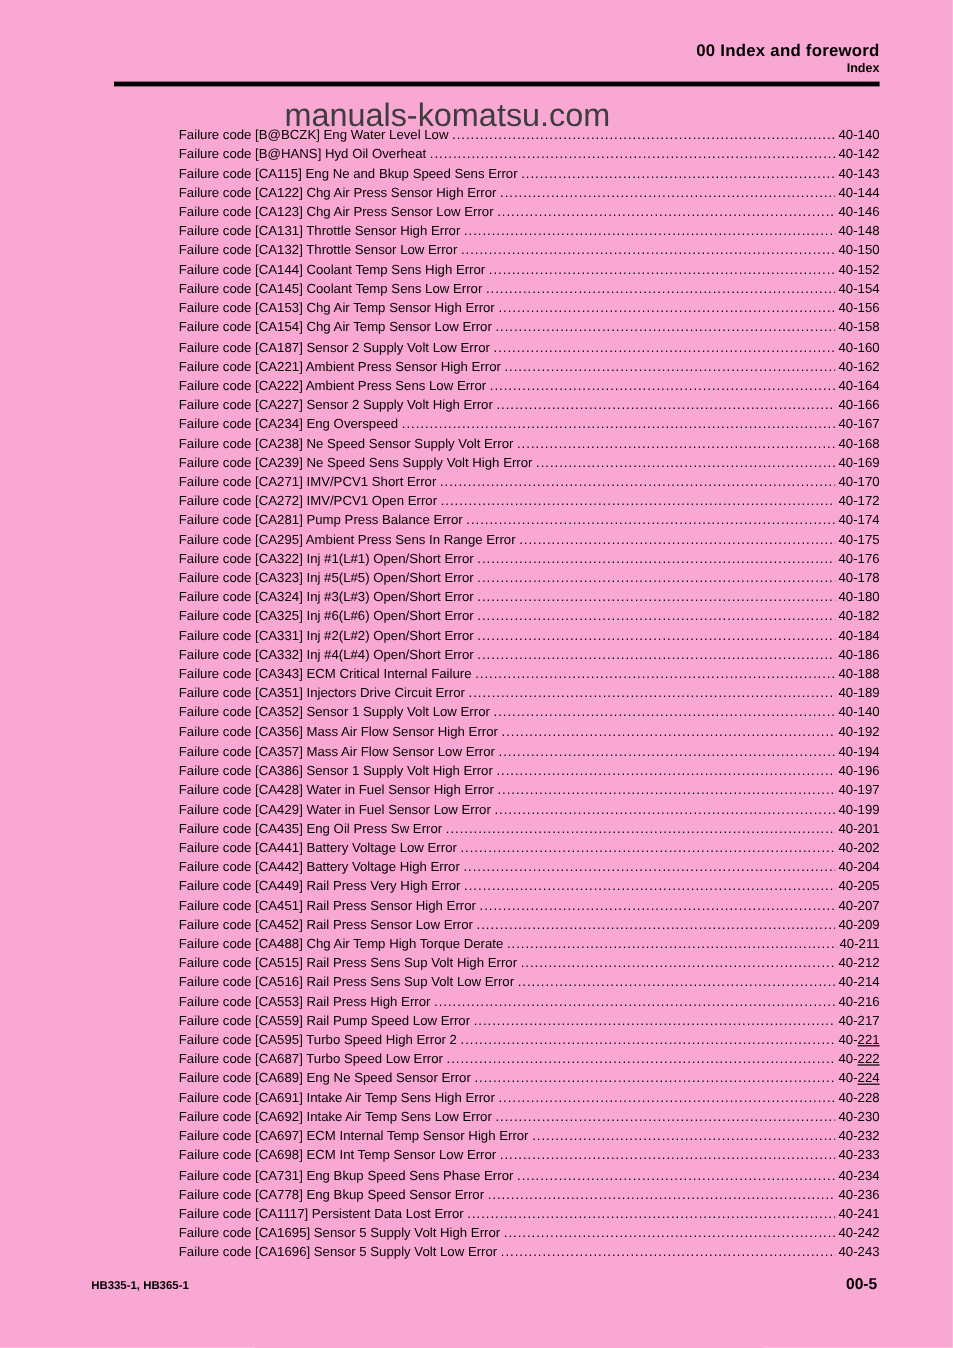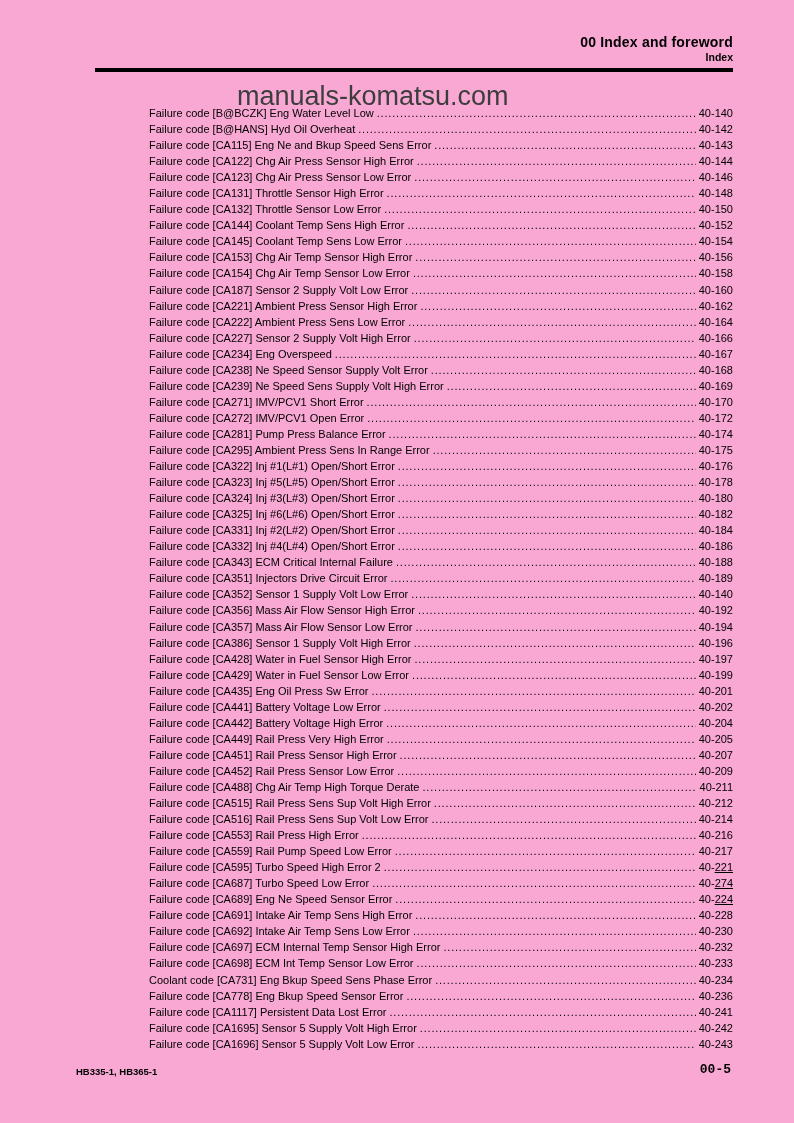--- a/index.html
+++ b/index.html
@@ -82,21 +82,20 @@
     top: 1066px;
     font-size: 9.5px;
     font-weight: bold;
   }
   .footer-pagenum {
     position: absolute;
     right: 63px;
     top: 1062px;
     font-size: 13px;
     font-weight: bold;
-    font-family: Liberation Mono, monospace;
   }
 </style>
 </head>
 <body>
 
 <div class="page">
 
   <div class="header">
     <div class="header-title">00 Index and foreword</div>
     <div class="header-sub">Index</div>
@@ -343,21 +342,21 @@
         <span class="toc-page">40-217</span>
       </div>
       <div class="toc-row">
         <span class="toc-label">Failure code [CA595] Turbo Speed High Error 2</span>
         <span class="toc-leader">............................................................................................................................................................................................................................</span>
         <span class="toc-page"><span>40-</span><span class="pg-suffix-underlined">221</span></span>
       </div>
       <div class="toc-row">
         <span class="toc-label">Failure code [CA687] Turbo Speed Low Error</span>
         <span class="toc-leader">............................................................................................................................................................................................................................</span>
-        <span class="toc-page"><span>40-</span><span class="pg-suffix-underlined">274</span></span>
+        <span class="toc-page"><span>40-</span><span class="pg-suffix-underlined">222</span></span>
       </div>
       <div class="toc-row">
         <span class="toc-label">Failure code [CA689] Eng Ne Speed Sensor Error</span>
         <span class="toc-leader">............................................................................................................................................................................................................................</span>
         <span class="toc-page"><span>40-</span><span class="pg-suffix-underlined">224</span></span>
       </div>
       <div class="toc-row">
         <span class="toc-label">Failure code [CA691] Intake Air Temp Sens High Error</span>
         <span class="toc-leader">............................................................................................................................................................................................................................</span>
         <span class="toc-page">40-228</span>
@@ -371,21 +370,21 @@
         <span class="toc-label">Failure code [CA697] ECM Internal Temp Sensor High Error</span>
         <span class="toc-leader">............................................................................................................................................................................................................................</span>
         <span class="toc-page">40-232</span>
       </div>
       <div class="toc-row">
         <span class="toc-label">Failure code [CA698] ECM Int Temp Sensor Low Error</span>
         <span class="toc-leader">............................................................................................................................................................................................................................</span>
         <span class="toc-page">40-233</span>
       </div>
       <div class="toc-row">
-        <span class="toc-label">Coolant code [CA731] Eng Bkup Speed Sens Phase Error</span>
+        <span class="toc-label">Failure code [CA731] Eng Bkup Speed Sens Phase Error</span>
         <span class="toc-leader">............................................................................................................................................................................................................................</span>
         <span class="toc-page">40-234</span>
       </div>
       <div class="toc-row">
         <span class="toc-label">Failure code [CA778] Eng Bkup Speed Sensor Error</span>
         <span class="toc-leader">............................................................................................................................................................................................................................</span>
         <span class="toc-page">40-236</span>
       </div>
       <div class="toc-row">
         <span class="toc-label">Failure code [CA1117] Persistent Data Lost Error</span>

